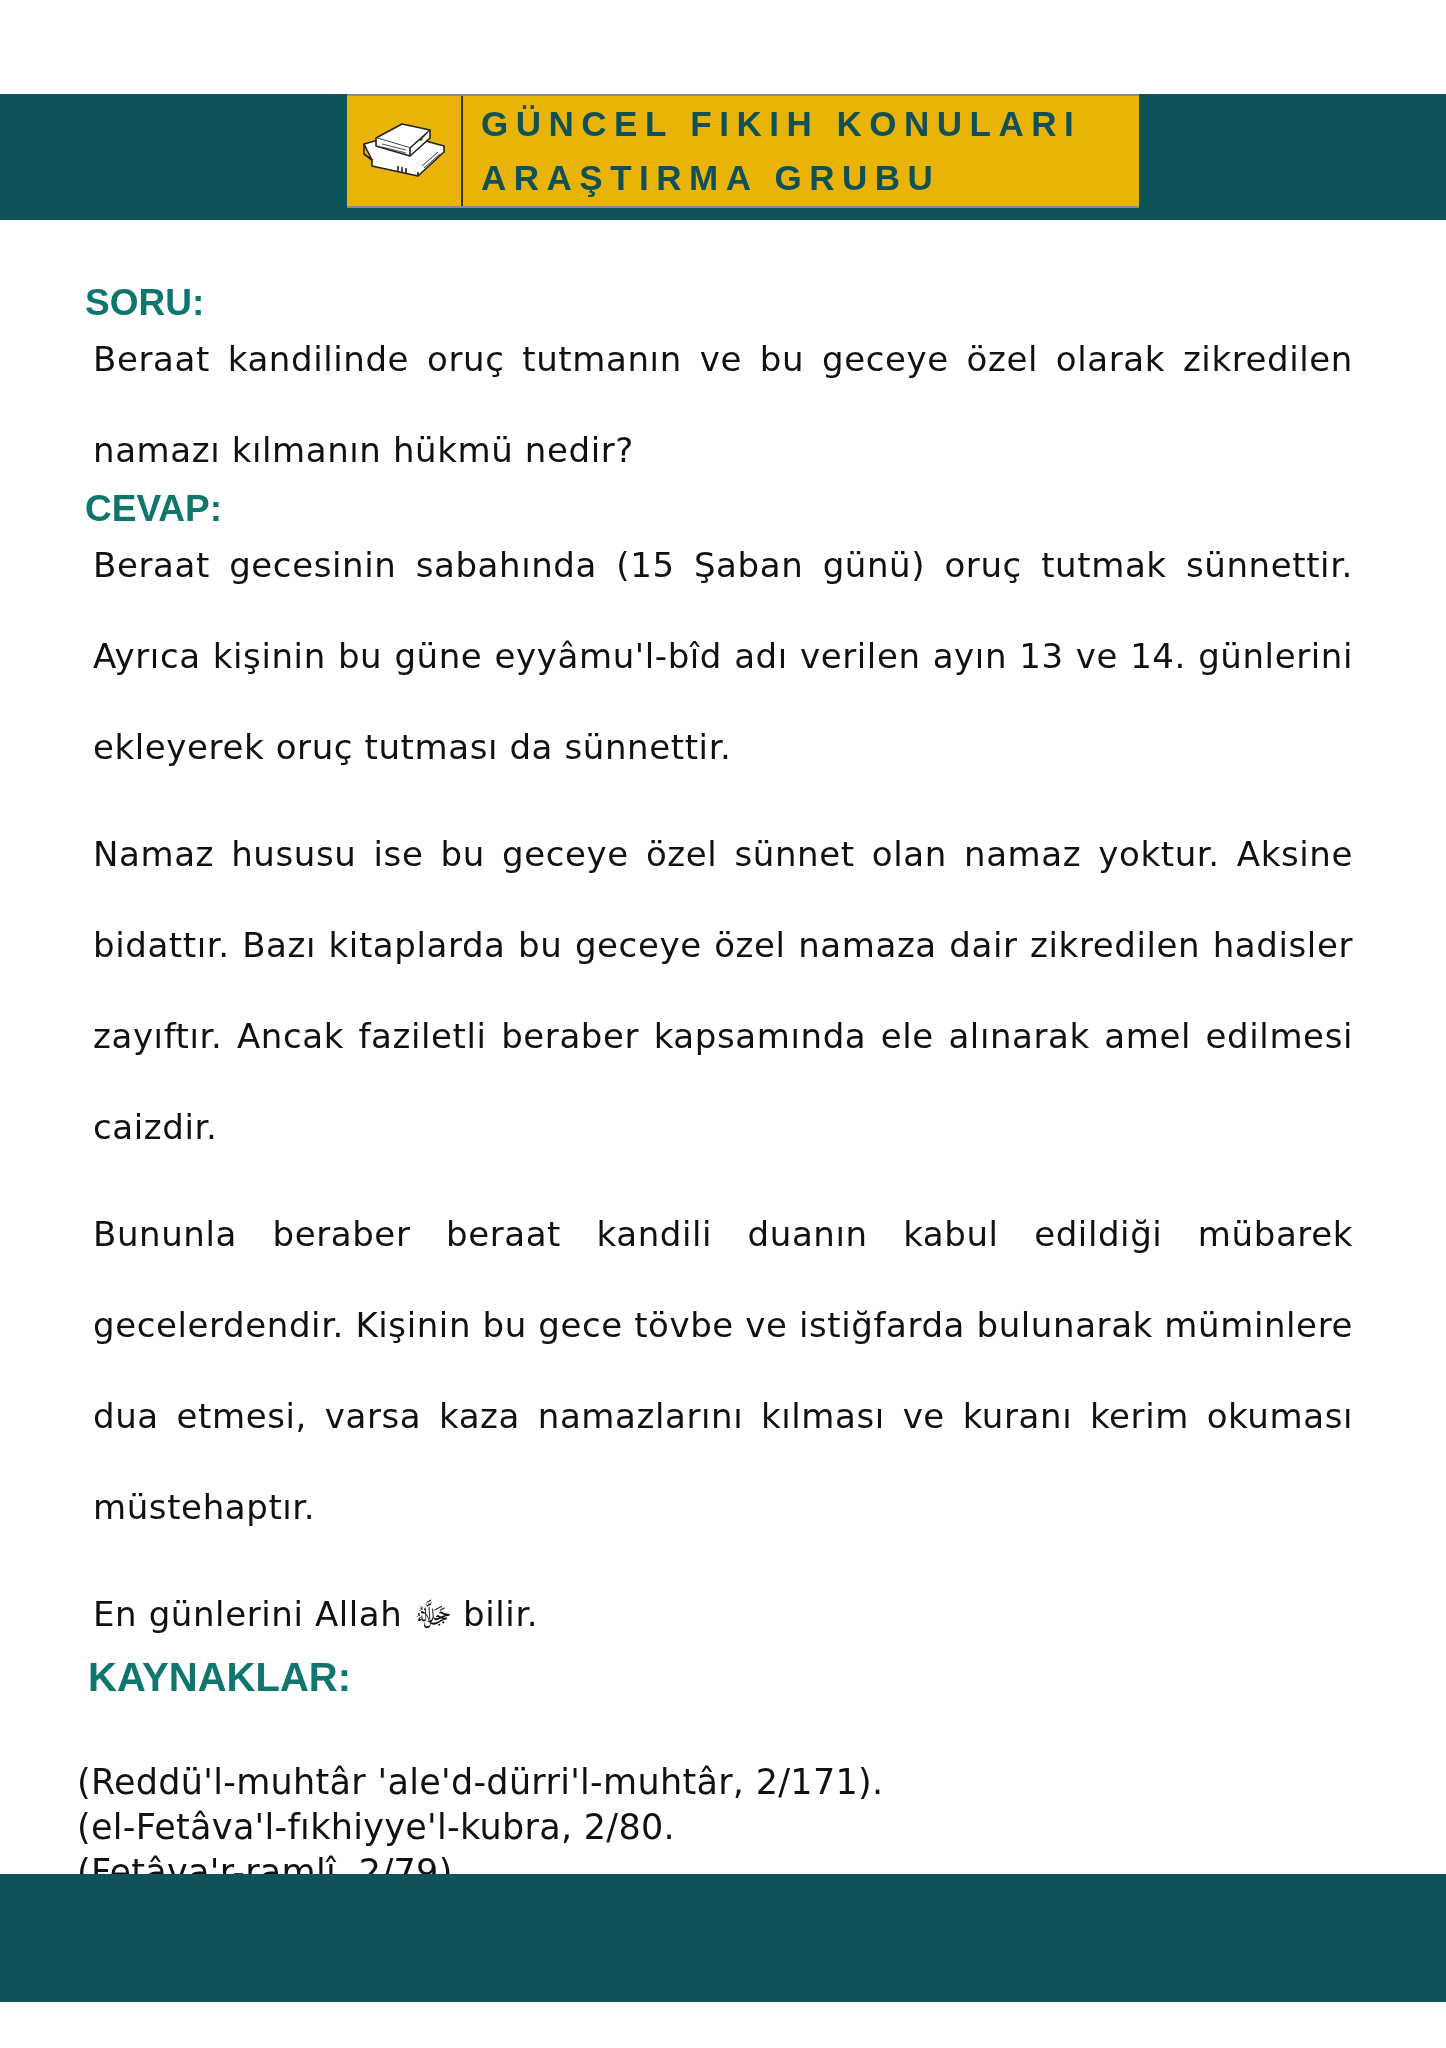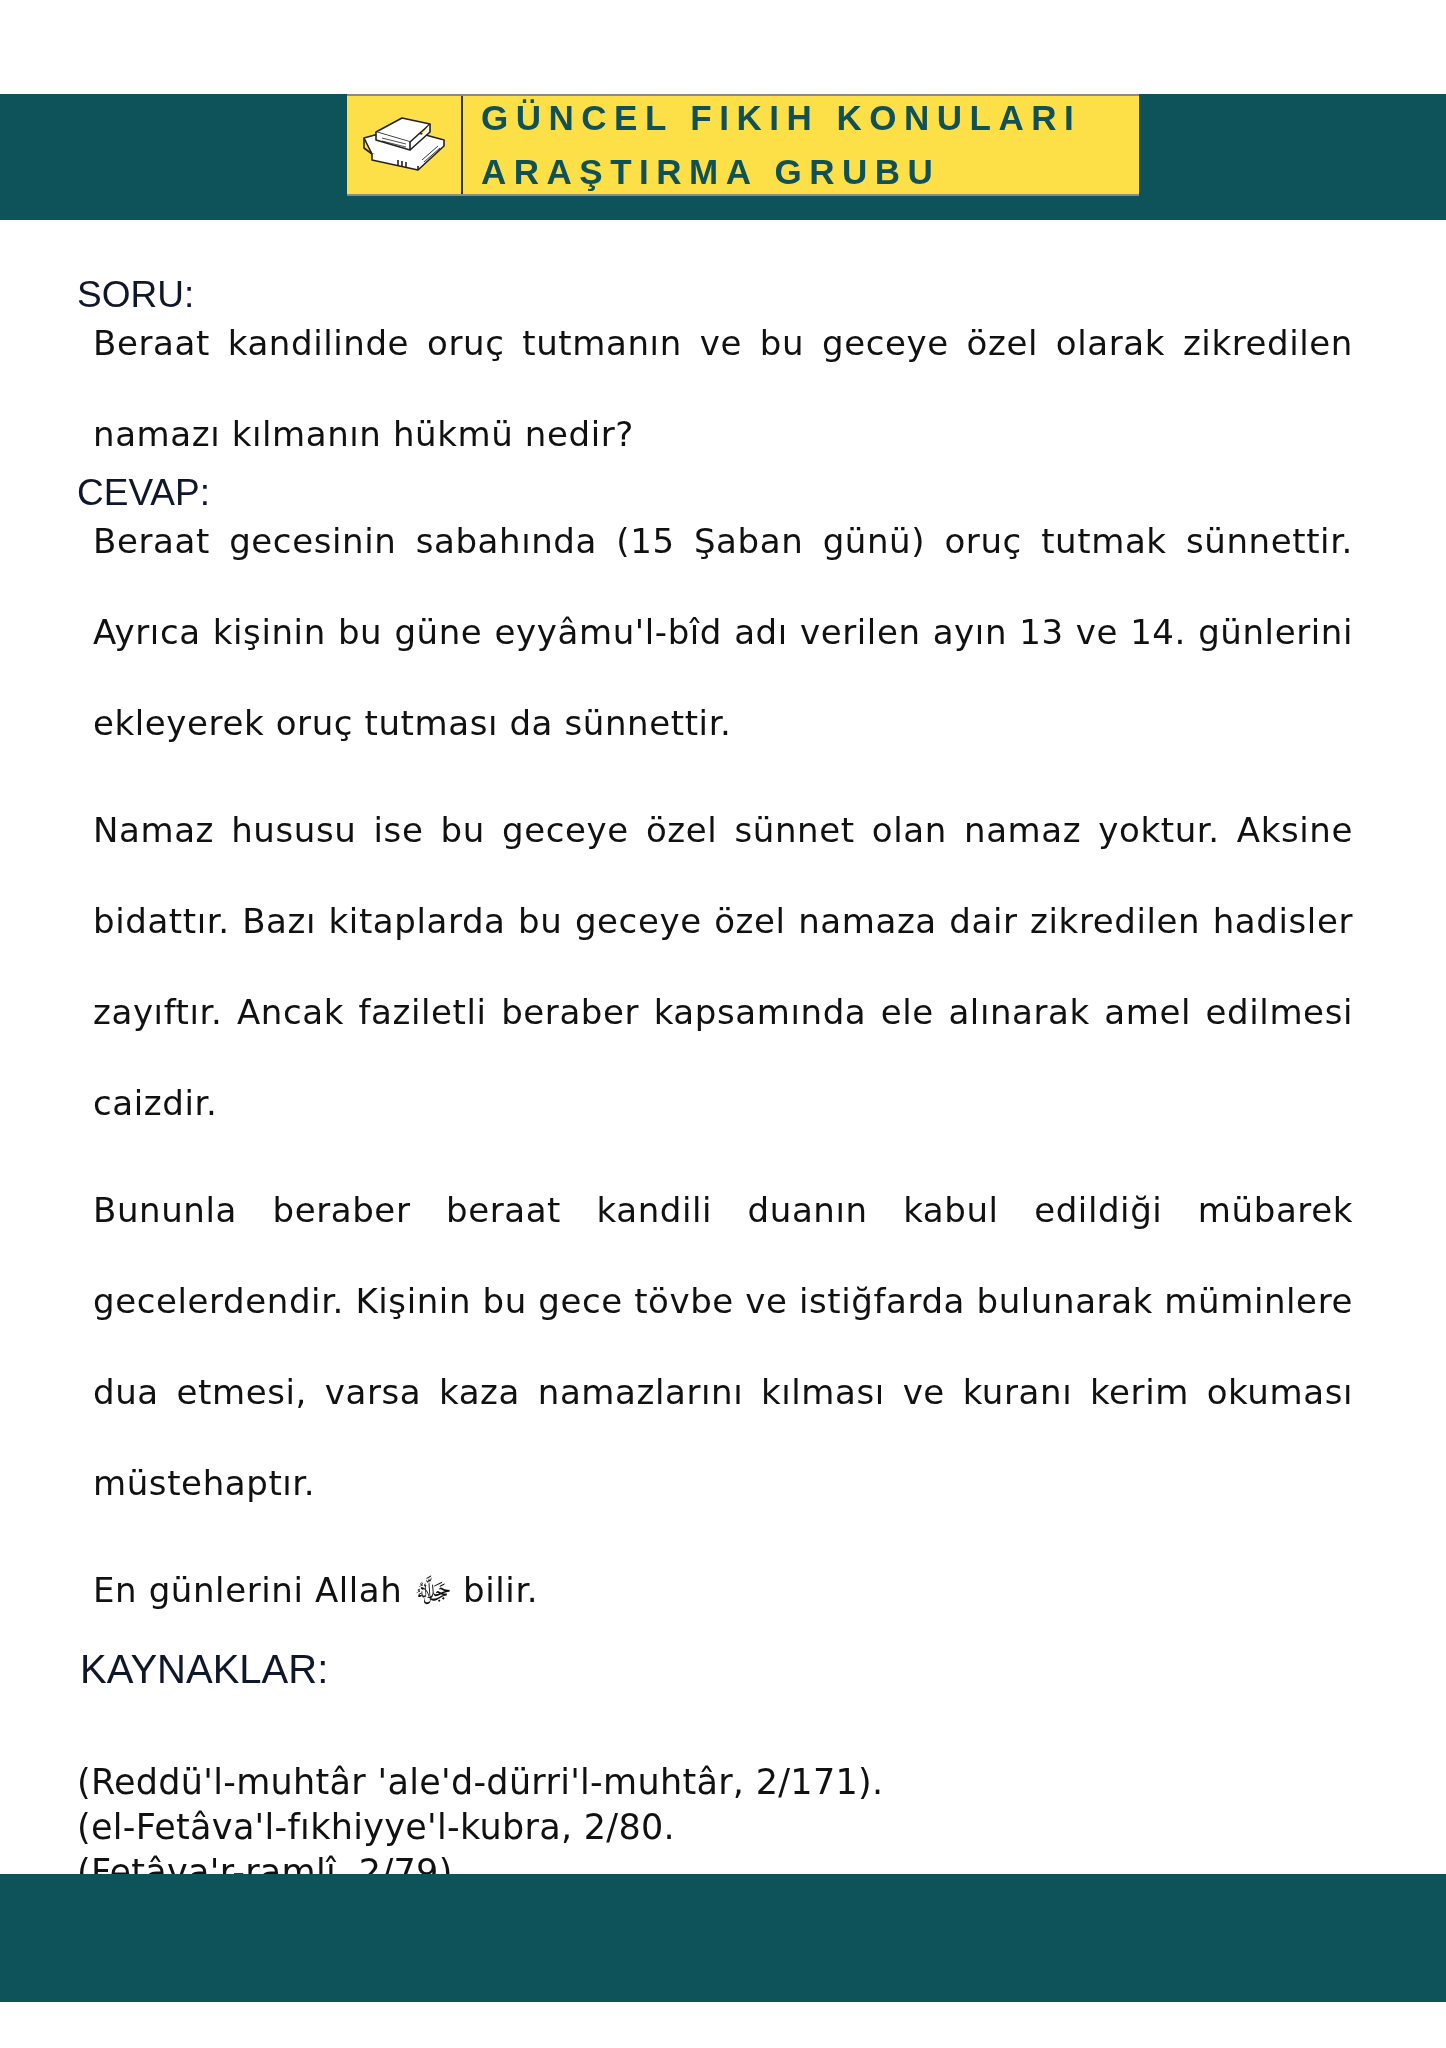--- a/index.html
+++ b/index.html
@@ -23,22 +23,22 @@
       left: 0;
       top: 94px;
       width: 1446px;
       height: 126px;
     }
     .header-box {
       position: absolute;
       left: 347px;
       top: 94px;
       width: 792px;
-      height: 102px;
-      background: #fde047;
+      height: 114px;
+      background: #eab308;
       border-top: 2px solid #8a8a8a;
       border-bottom: 2px solid #8a8a8a;
       box-sizing: border-box;
       display: flex;
     }
     .logo-cell {
       width: 116px;
       height: 100%;
       border-right: 2px solid #333;
       box-sizing: border-box;
@@ -63,25 +63,25 @@
       white-space: nowrap;
     }
     .content {
       position: absolute;
       left: 77px;
       top: 270px;
       width: 1292px;
     }
     .heading {
       font-family: "Liberation Sans", sans-serif;
-      font-weight: normal;
-      color: #0f172a;
+      font-weight: bold;
+      color: #0f766e;
       font-size: 37px;
       line-height: 50px;
-      margin: 0;
+      margin: 8px;
     }
     .para {
       font-family: "DejaVu Sans", sans-serif;
       font-size: 34px;
       line-height: 91px;
       text-align: justify;
       margin: 16px;
       color: #111;
       letter-spacing: 0.6px;
     }

